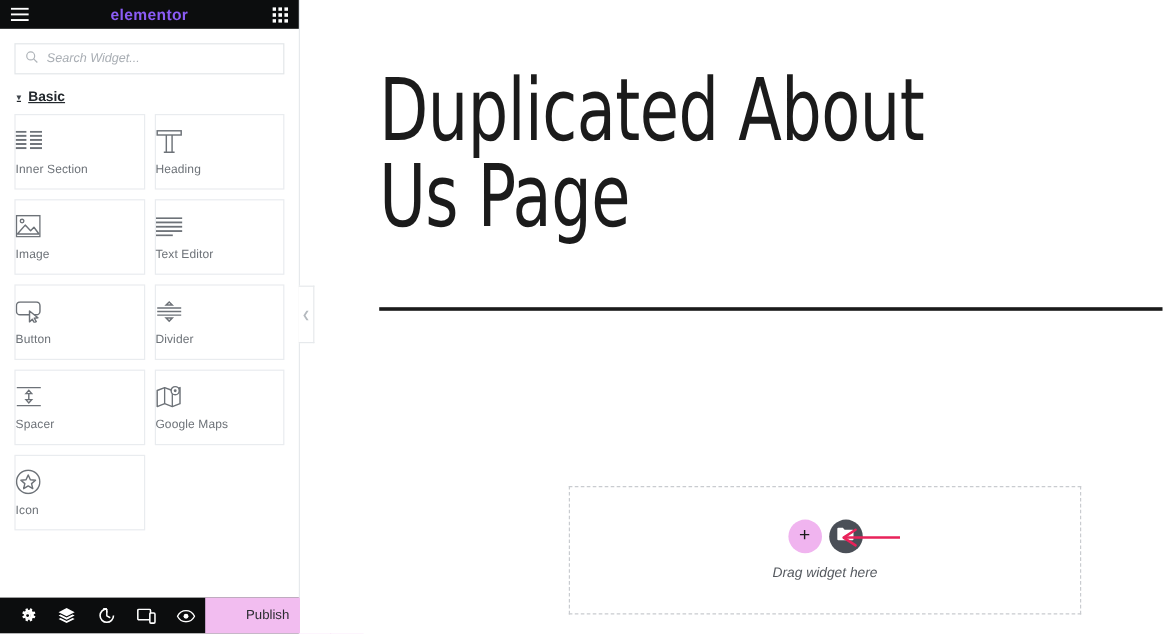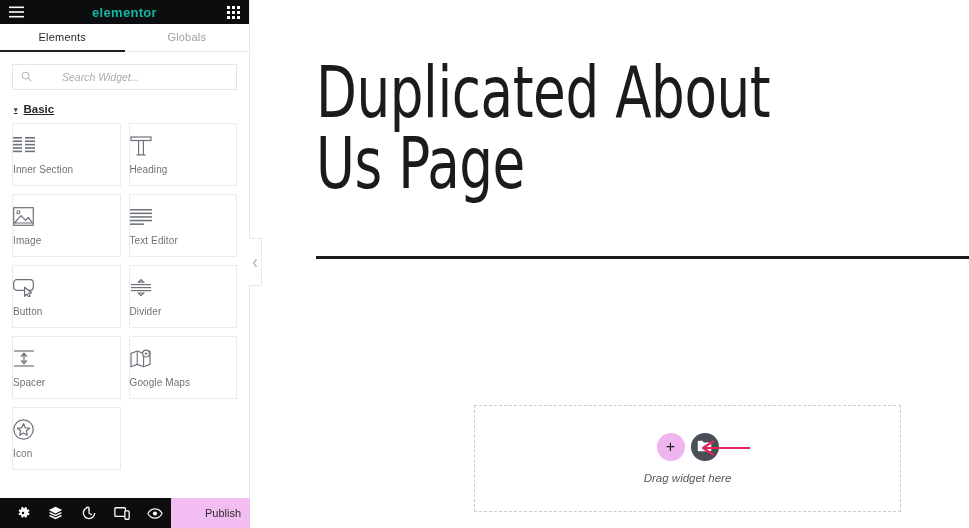--- a/index.html
+++ b/index.html
@@ -18,21 +18,21 @@
     display: flex; flex-direction: column;
     position: relative;
     border-right: 1px solid #e6e9ec;
   }
   .panel-header {
     height: 24px; background: #0c0d0e;
     display: flex; align-items: center; justify-content: space-between;
     padding: 0 9px; flex: 0 0 24px;
   }
   .panel-logo {
-    color: #14b8a6; font-size: 13px; font-weight: bold;
+    color: #8b5cf6; font-size: 13px; font-weight: bold;
     letter-spacing: .3px;
     position: absolute; left: 0; right: 0; text-align: center;
     pointer-events: none;
   }
   .hdr-icon { position: relative; z-index: 2; display: block; line-height: 0; }
 
   
   .panel-tabs {
     display: flex; height: 28px; flex: 0 0 28px;
     border-bottom: 1px solid #e6e9ec;
@@ -48,21 +48,21 @@
 
   
   .search-wrap { padding: 12px 12px 0 12px; }
   .search-box {
     height: 26px; border: 1px solid #e3e6e9; background: #fff;
     display: flex; align-items: center; padding: 0 8px; gap: 7px;
   }
   .search-box input {
     border: 0; outline: 0; font-size: 10.5px; color: #a5aab0;
     font-style: italic; font-family: "Liberation Sans", sans-serif;
-    width: 100%; background: transparent; margin-left: 23px;
+    width: 100%; background: transparent;
   }
   .search-box input::placeholder { color: #a9aeb4; font-style: italic; }
 
   
   .cat-title {
     display: flex; align-items: center; gap: 6px;
     padding: 13px 12px 8px 14px;
     font-size: 11.5px; font-weight: bold; color: #23282d; text-decoration: underline;
   }
   .cat-caret { font-size: 7px; color: #3f444b; line-height: 1; }
@@ -173,28 +173,20 @@
               <rect x="5" y="5" width="3" height="3"></rect>
               <rect x="10" y="5" width="3" height="3"></rect>
             <rect x="0" y="10" width="3" height="3"></rect>
               <rect x="5" y="10" width="3" height="3"></rect>
               <rect x="10" y="10" width="3" height="3"></rect>
           </g>
         </svg>
       </span>
     </div>
 
-    <div class="panel-tabs">
-      <div class="panel-tab active">
-        <span>Elements</span>
-      </div>
-      <div class="panel-tab">
-        <span>Globals</span>
-      </div>
-    </div>
 
     <div class="search-wrap">
       <div class="search-box">
         <span>
           <svg width="11" height="11" viewBox="0 0 12 12">
             <circle cx="5" cy="5" r="3.6" fill="none" stroke="#b0b5ba" stroke-width="1.1"></circle>
             <line x1="7.7" y1="7.7" x2="11" y2="11" stroke="#b0b5ba" stroke-width="1.1"></line>
           </svg>
         </span>
         <input type="text" placeholder="Search Widget..." style="">

